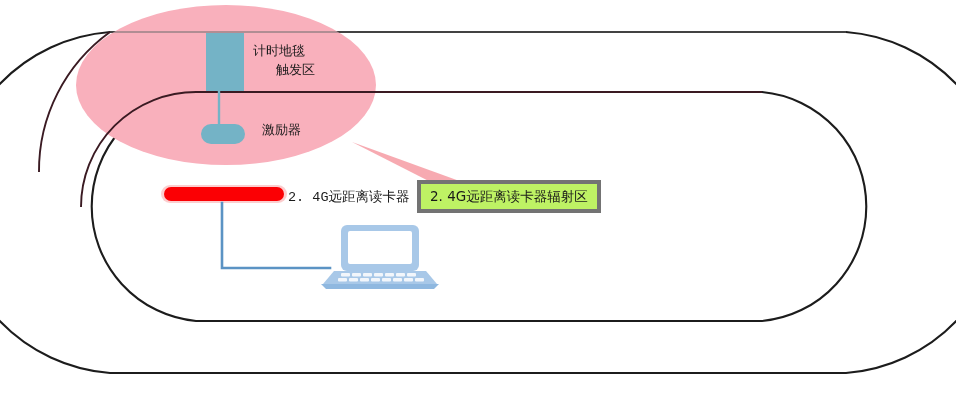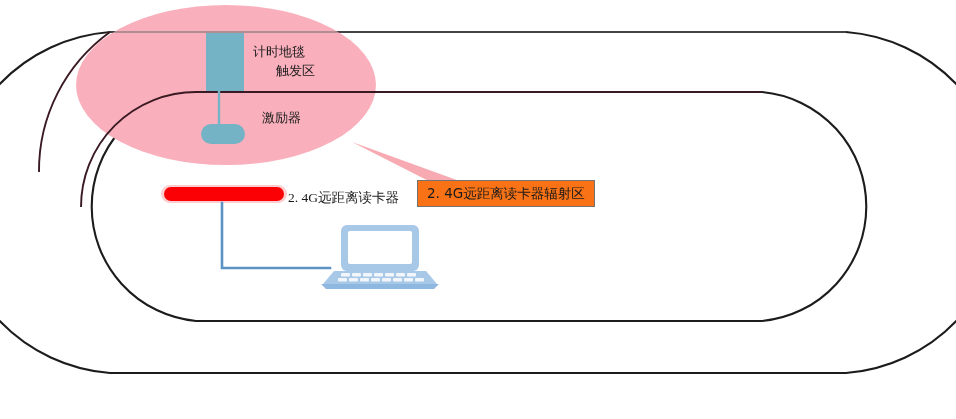--- a/index.html
+++ b/index.html
@@ -23,46 +23,46 @@
     top: 0;
     width: 956px;
     height: 419px;
   }
   .lbl {
     position: absolute;
     color: #1a1a1a;
     font-size: 13px;
     line-height: 17px;
     white-space: nowrap;
-    font-family: Liberation Serif, serif;
+    font-family: Liberation Mono, monospace;
   }
   #carpet-label {
     left: 243px;
     top: 42px;
     text-align: center;
     line-height: 19px;
   }
   #carpet-label .l2 { display: block; margin-left: 33px; }
   #exciter-label {
     left: 246px;
-    top: 109px;
+    top: 122px;
     padding-left: 16px;
   }
   #reader-label {
     left: 288px;
     top: 189px;
     font-size: 13.5px;
   }
   #radiation-box {
     position: absolute;
     left: 417px;
     top: 180px;
     padding: 4px 9px 5px 9px;
-    background: #f97316;
-    border: 1px solid #737373;
+    background: #bef264;
+    border: 4px solid #737373;
     color: #1a1a1a;
     font-size: 13.5px;
     line-height: 16px;
     white-space: nowrap;
     box-sizing: border-box;
   }
 </style>
 </head>
 <body>
 

